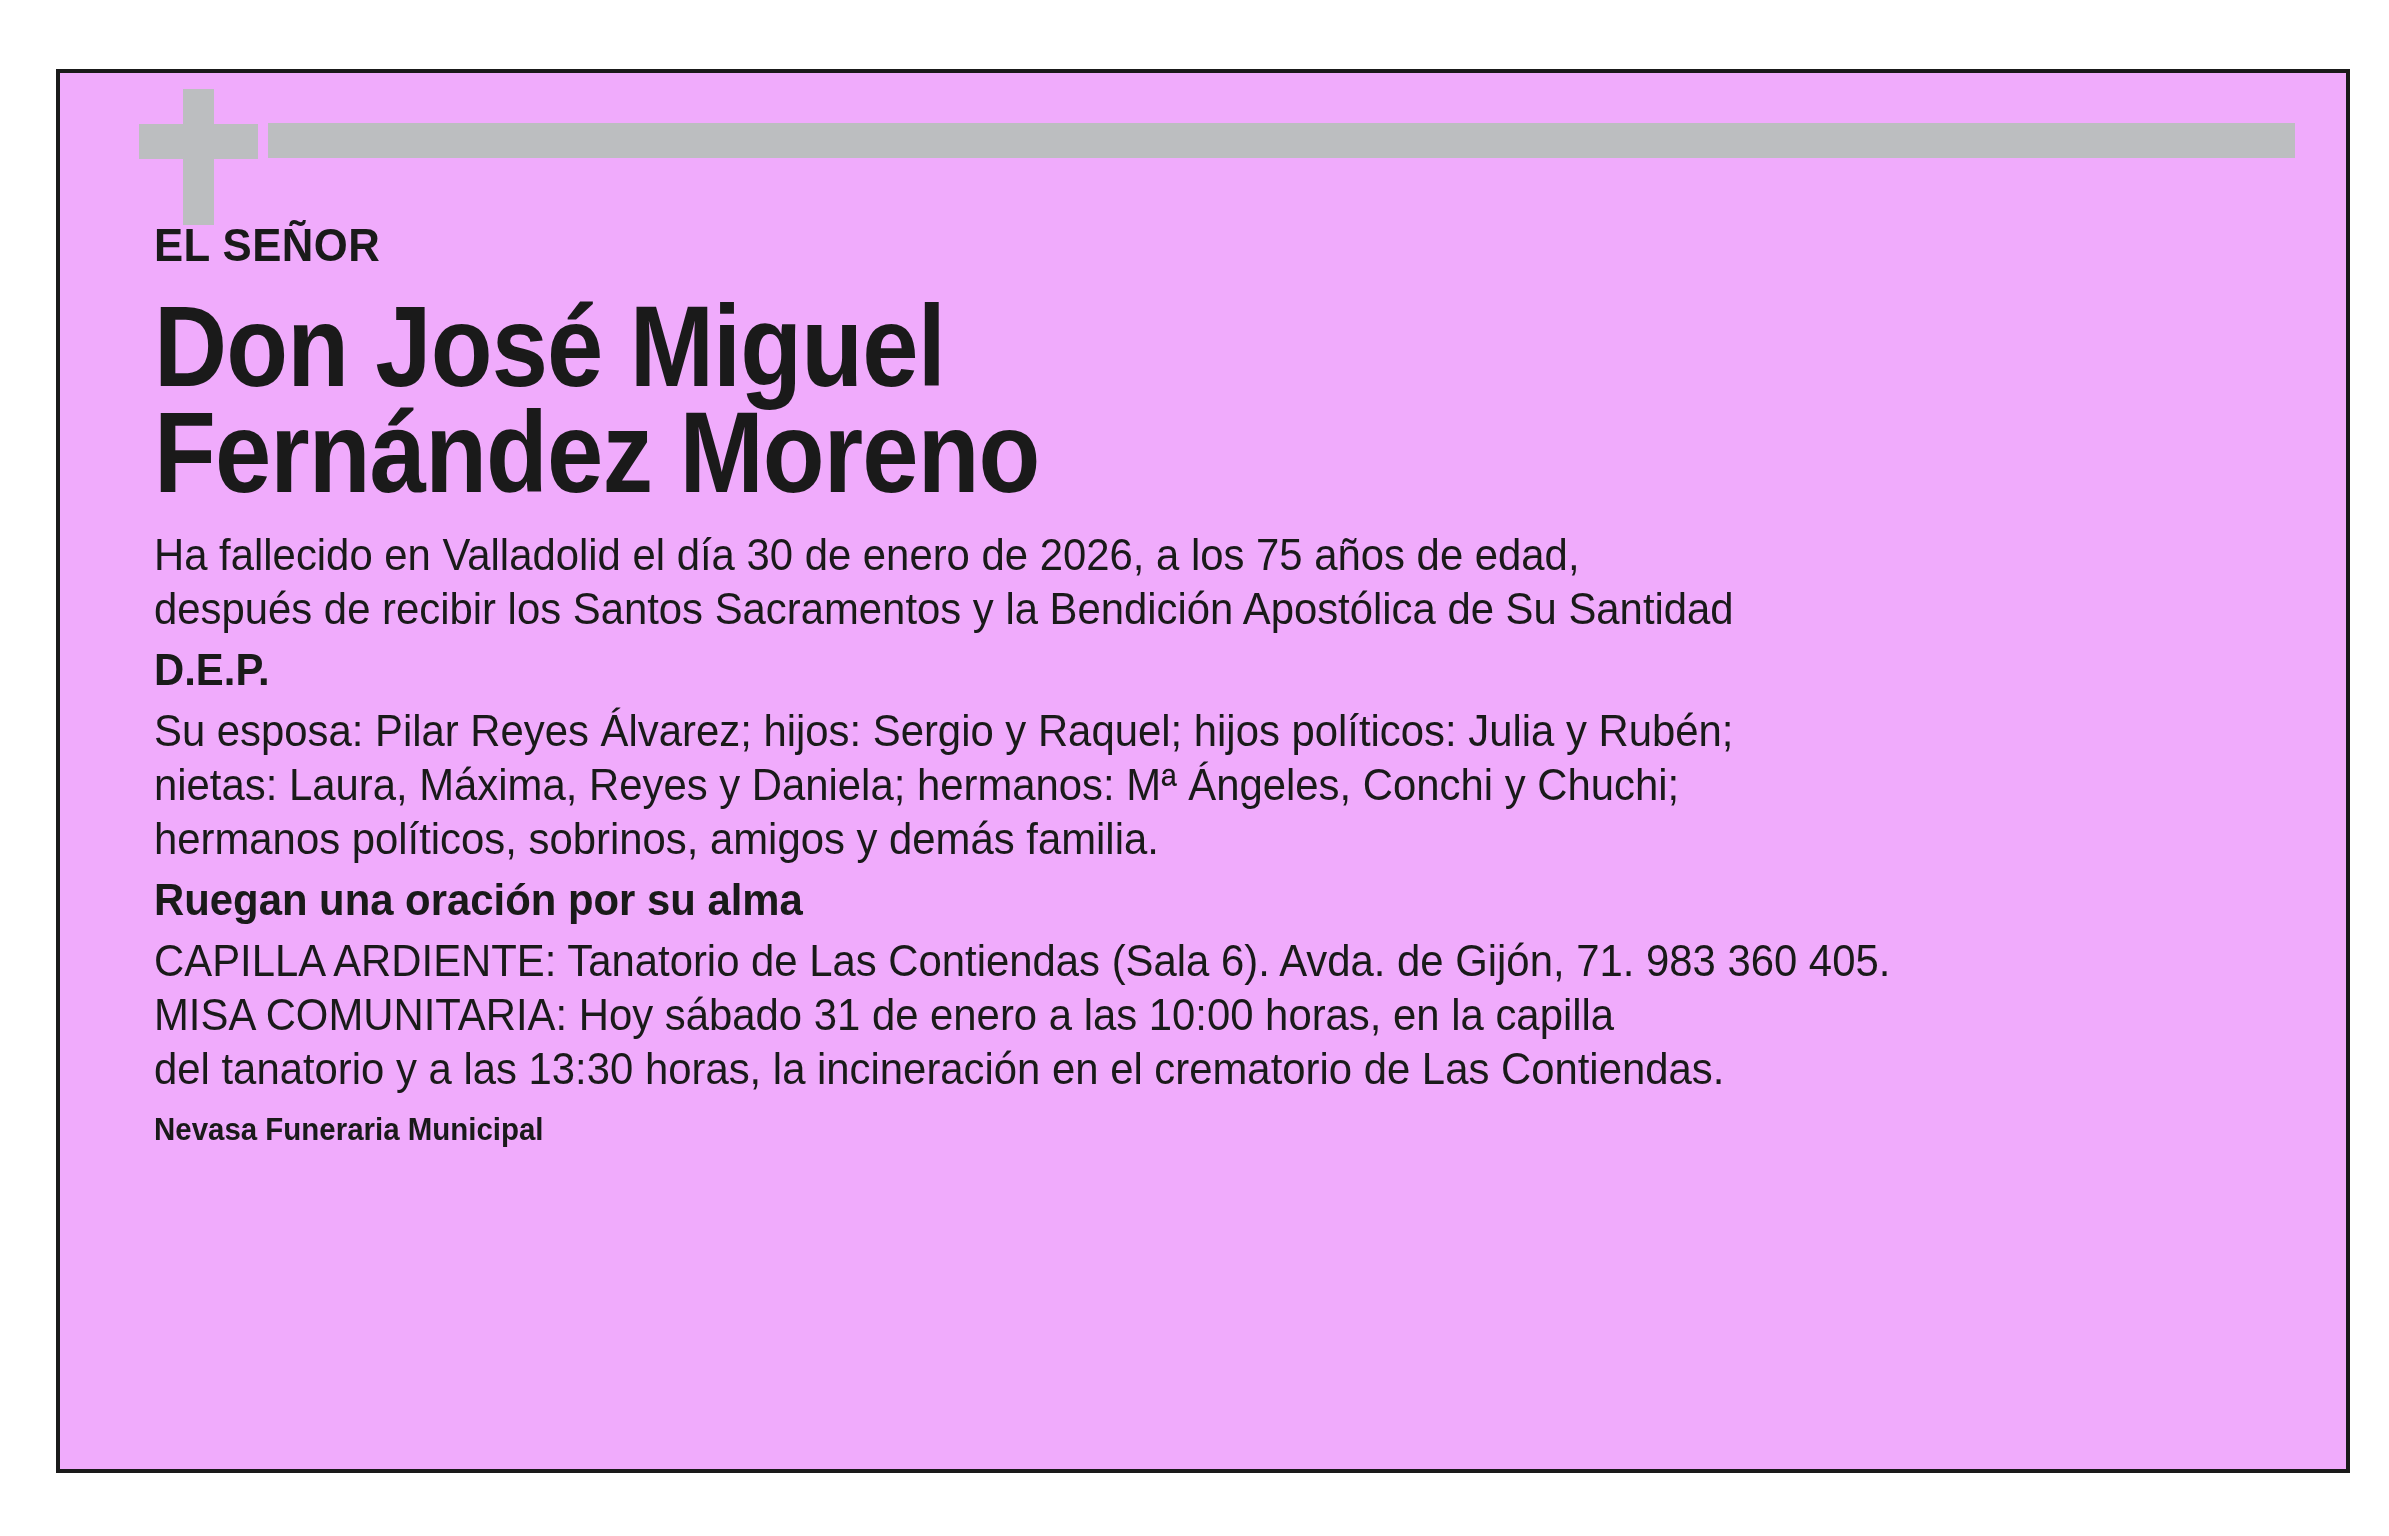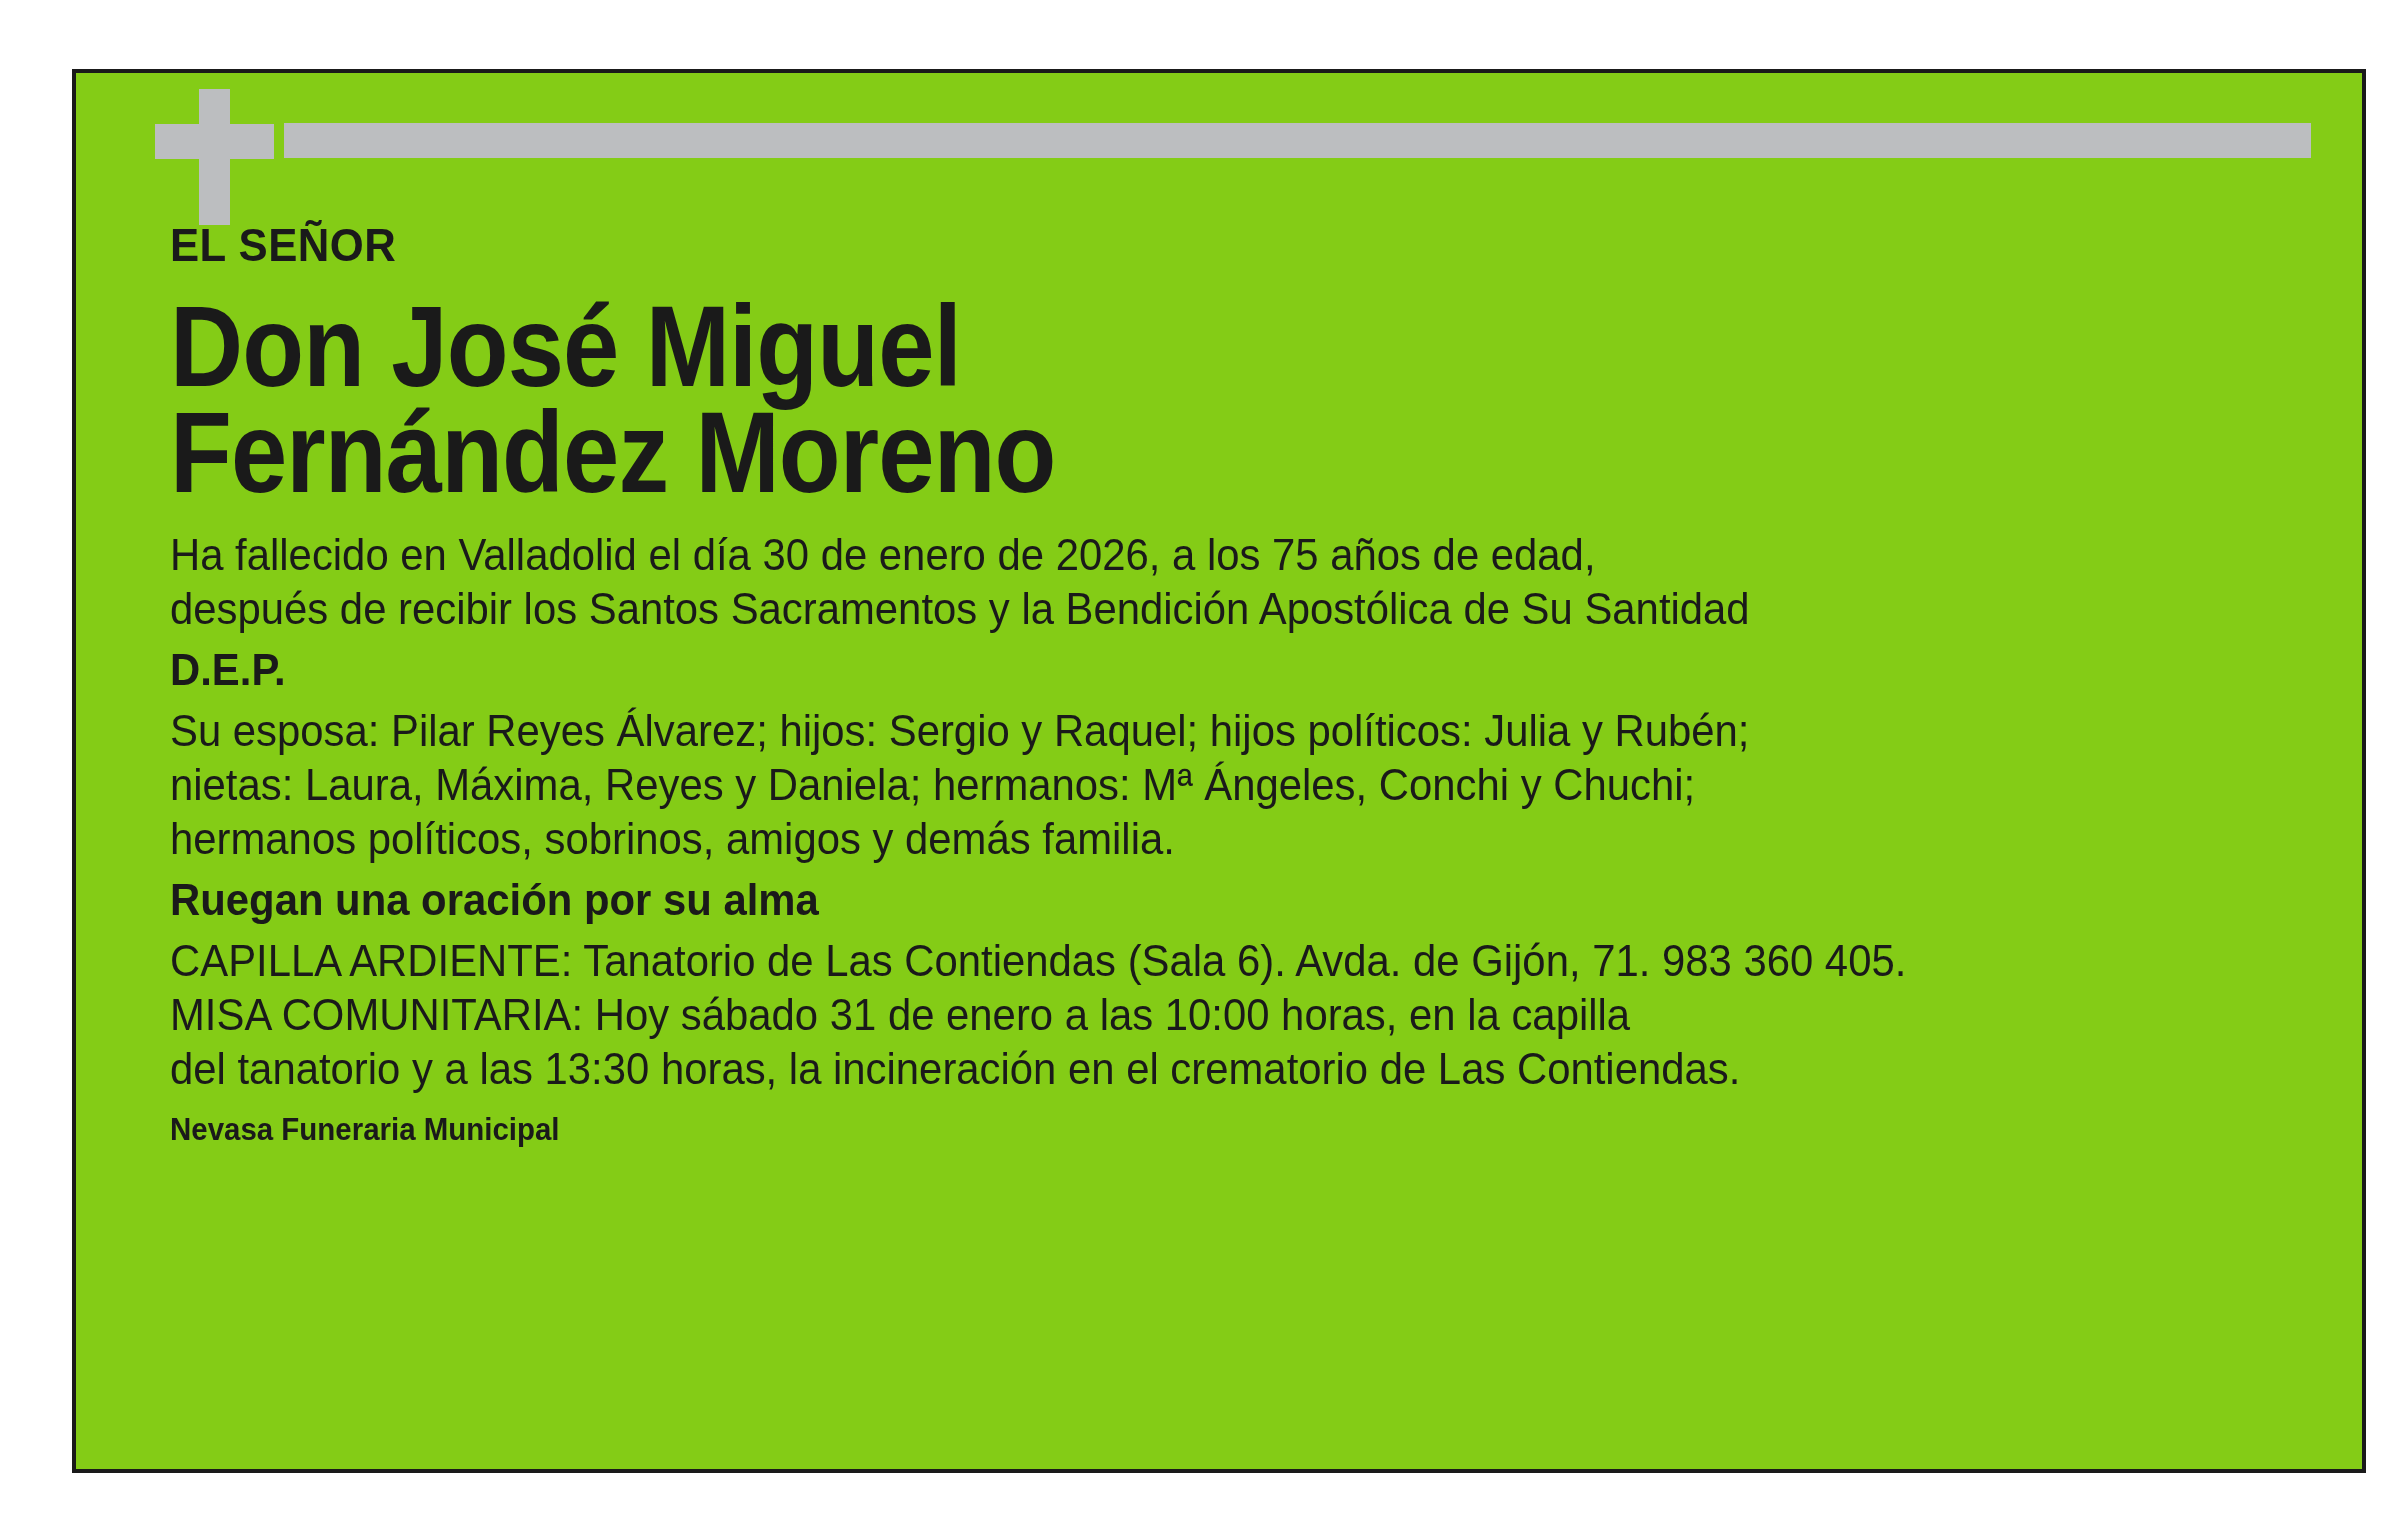--- a/index.html
+++ b/index.html
@@ -9,27 +9,27 @@
   }
   body {
     width: 2389px;
     height: 1537px;
     font-family: "Liberation Sans", sans-serif;
     -webkit-font-smoothing: antialiased;
   }
 
   #obituary-notice {
     position: absolute;
-    left: 72px;
+    left: 56px;
     top: 69px;
     width: 2294px;
     height: 1404px;
     box-sizing: border-box;
     border: 4.5px solid #1a1a1a;
-    background: #84cc16;
+    background: #f0abfc;
     overflow: hidden;
   }
 
   
   .header-band {
     position: relative;
     height: 148px;
   }
 
   .cross-icon {

